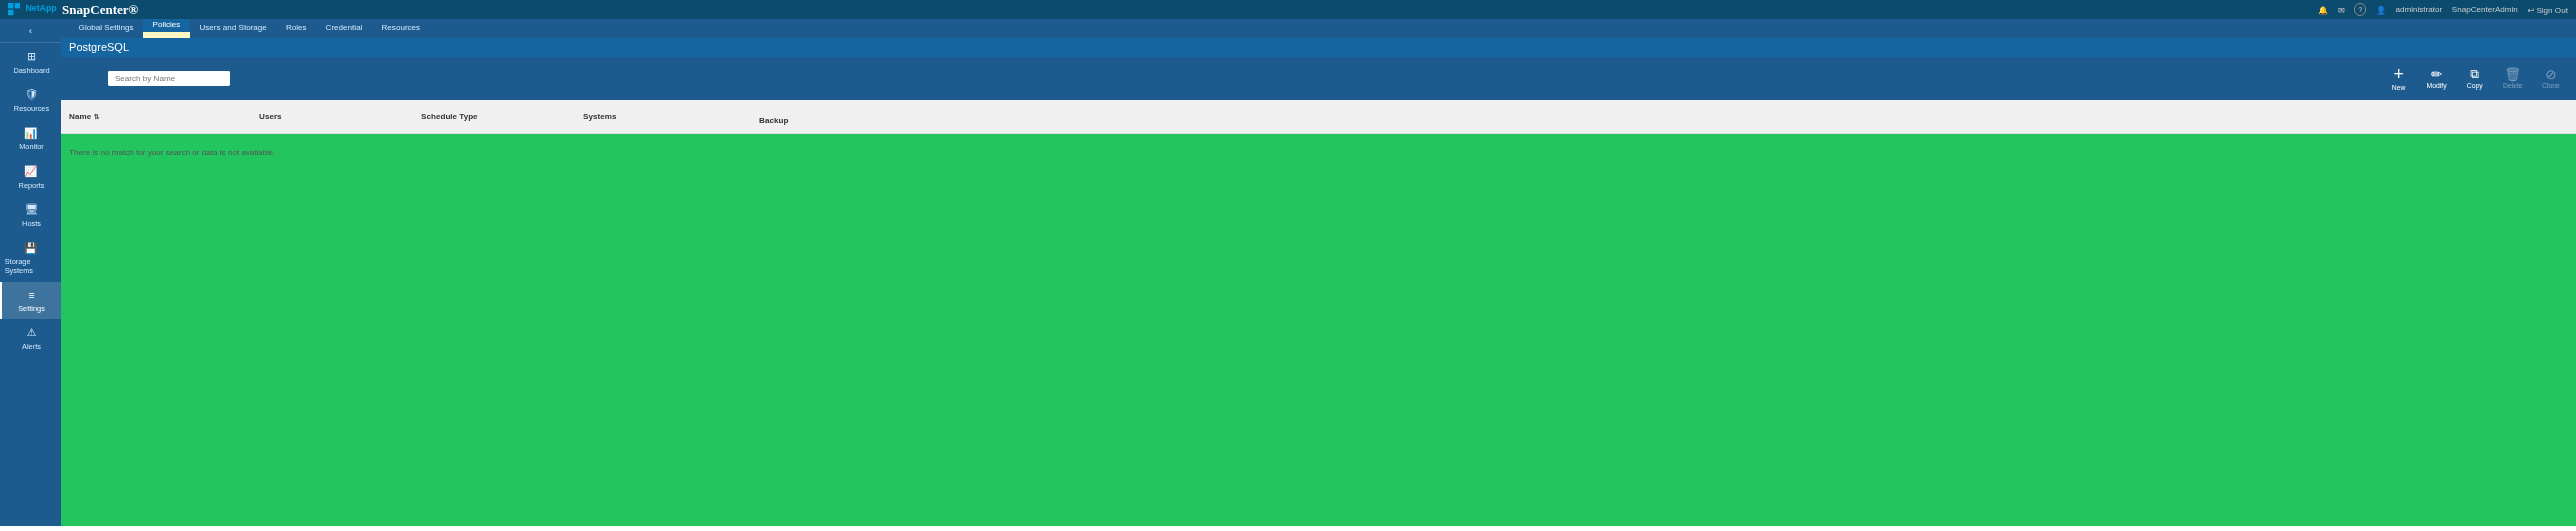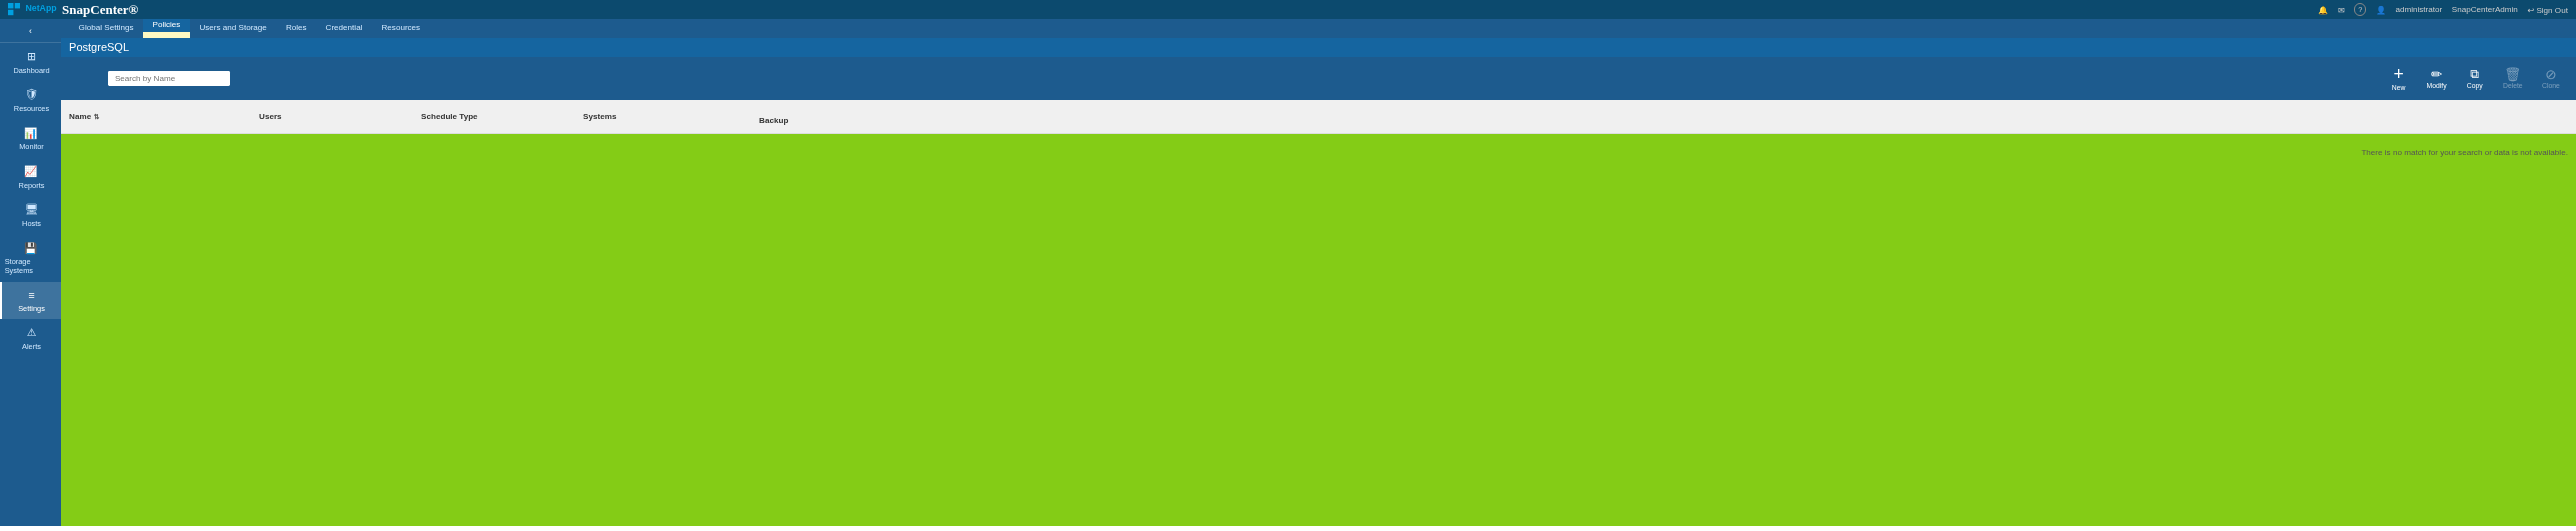--- a/index.html
+++ b/index.html
@@ -133,21 +133,21 @@
       padding: 2.7px 6.8px;
       gap: 1.4px;
       font-size: 6.8px;
       min-width: 34px;
     }
     .toolbar-btn.disabled { color: rgba(255,255,255,0.4); cursor: default; }
     .toolbar-btn .btn-icon { font-size: 13.5px; line-height: 1; }
     .toolbar-btn.new-btn .btn-icon { color: #fff; font-size: 15px; }
 
     
-    .table-area { flex: 1; overflow: auto; background: #84cc16; text-align: right; }
+    .table-area { flex: 1; overflow: auto; background: #22c55e; }
     .table-header {
       display: flex;
       background: #f0f0f0;
       border-bottom: 1.4px solid #ddd;
       padding: 5.4px 0;
     }
     .table-header .col {
       padding: 2.7px 8.1px;
       font-weight: bold;
       font-size: 8.1px;

